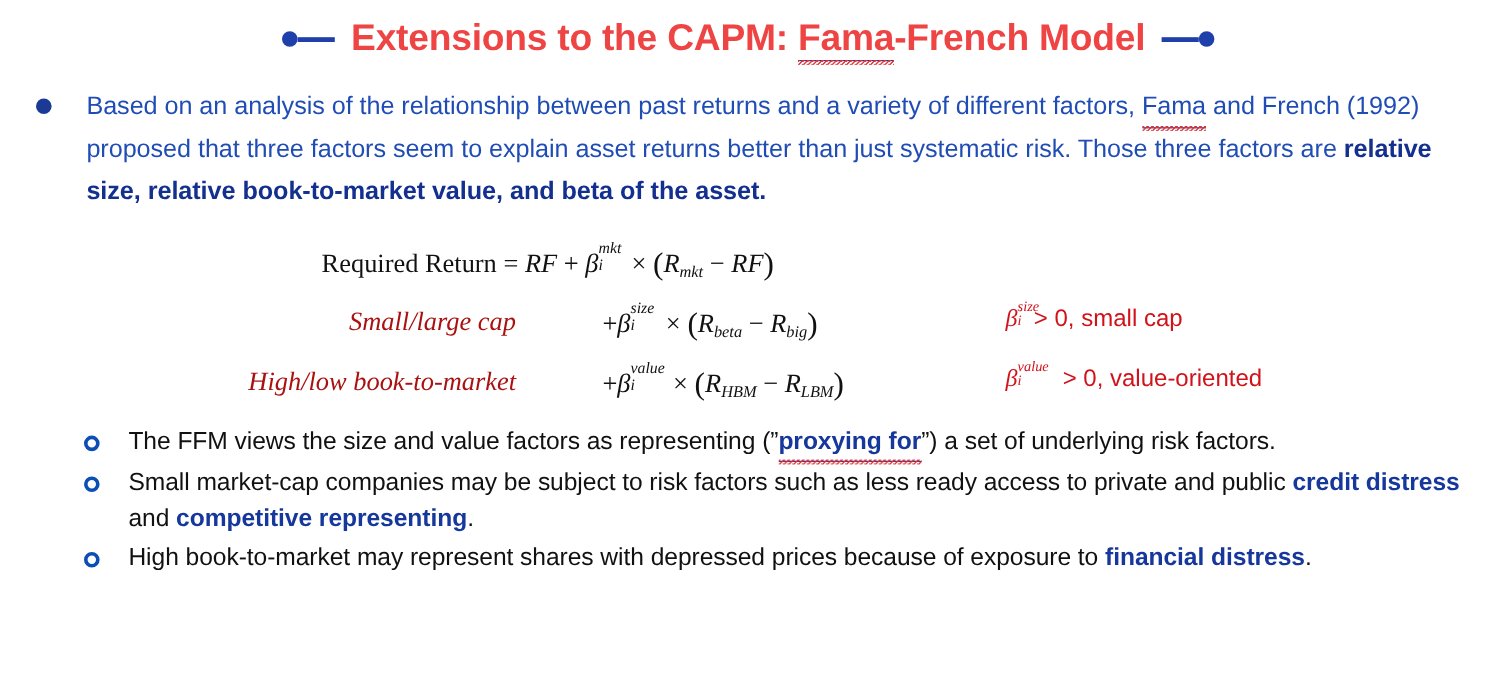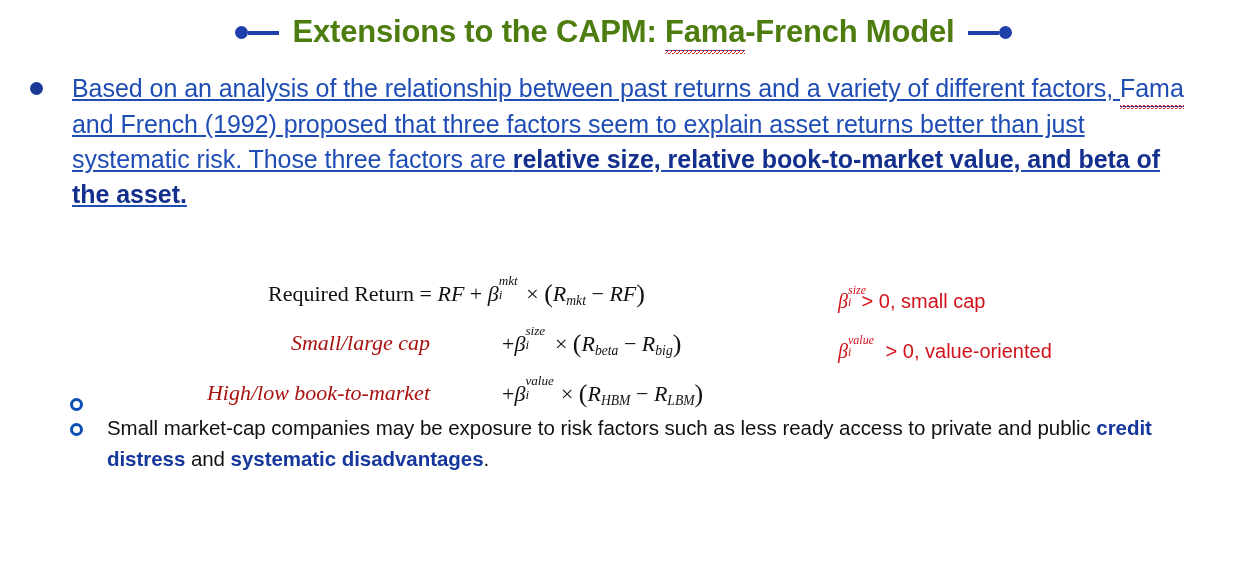--- a/index.html
+++ b/index.html
@@ -20,21 +20,21 @@
     display: flex;
     align-items: center;
     justify-content: center;
     gap: 14px;
     margin-top: 14px;
   }
   .title-text {
     font-family: "Liberation Sans", sans-serif;
     font-weight: bold;
     font-size: 31px;
-    color: #4d7c0f;
+    color: #ef4444;
     letter-spacing: -0.2px;
     white-space: nowrap;
   }
   .title-dash-left, .title-dash-right {
     display: flex;
     align-items: center;
     width: 44px;
     height: 16px;
   }
   .dash-dot {
@@ -83,25 +83,24 @@
   .top-bullet-marker {
     width: 13px;
     height: 13px;
     border-radius: 50%;
     background: #1b3a96;
     flex: none;
     margin-top: 11px;
     margin-right: 29px;
   }
   .top-bullet-text {
-    font-size: 25px;
+    font-size: 21px;
     line-height: 35px;
     color: #1f4db5;
     letter-spacing: -0.05px;
-    text-decoration: underline;
   }
   .top-bullet-text b { color: #14308f; font-weight: bold; }
 
   
   .equations {
     margin-top: 28px;
     position: relative;
     height: 140px;
   }
   .eq-row {
@@ -110,29 +109,27 @@
     display: flex;
     align-items: baseline;
   }
   .eq-label {
     position: absolute;
     font-family: "Liberation Serif", serif;
     font-style: italic;
     font-size: 22px;
     color: #aa1111;
     text-align: right;
-    margin-top: 40px;
   }
   .eq-main {
     position: absolute;
     font-family: "Liberation Serif", serif;
     font-size: 22px;
     color: #111111;
     white-space: nowrap;
-    margin-top: 39px;
   }
   .eq-note {
     position: absolute;
     font-size: 20px;
     color: #d1121a;
     white-space: nowrap;
   }
   .mi { font-style: italic; }
   .mup { font-style: normal; }
   .paren { font-size: 26px; vertical-align: -1px; }
@@ -254,20 +251,25 @@
       <span class="beta-stack" style="font-family:'Liberation Serif',serif;"><span class="b-sym">β</span><span class="b-sup">value</span><span class="b-sub">i</span></span>
       <span style="margin-left:32px;">&gt; 0, value-oriented</span>
     </span>
   </div>
 </div>
 
 <div class="sub-list">
 
   <div class="sub-item">
     <span class="ring-marker"></span>
+    <div class="sub-text"><span>The FFM views the size and value factors as representing (”</span><b class="squiggle underline-solid">proxying for</b><span>”) a set of underlying risk factors.</span></div>
   </div>
 
   <div class="sub-item">
     <span class="ring-marker"></span>
-    <div class="sub-text"><span>Small market-cap companies may be exposure to risk factors such as less ready access to private and public </span><b>credit distress</b><span> and </span><b>systematic disadvantages</b><span>.</span></div>
-  </div>
-
+    <div class="sub-text"><span>Small market-cap companies may be subject to risk factors such as less ready access to private and public </span><b>credit distress</b><span> and </span><b>competitive representing</b><span>.</span></div>
+  </div>
+
+  <div class="sub-item">
+    <span class="ring-marker"></span>
+    <div class="sub-text"><span>High book-to-market may represent shares with depressed prices because of exposure to </span><b>financial distress</b><span>.</span></div>
+  </div>
 </div>
 
 </body></html>

